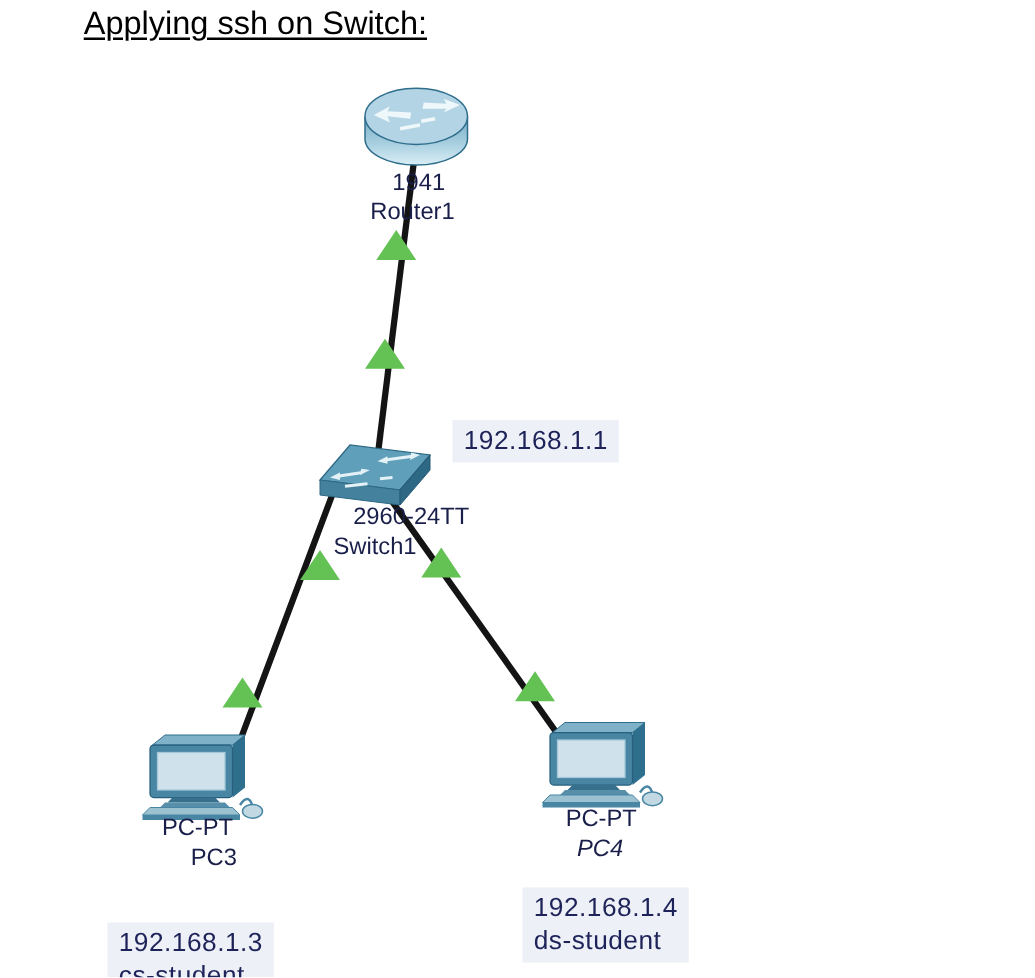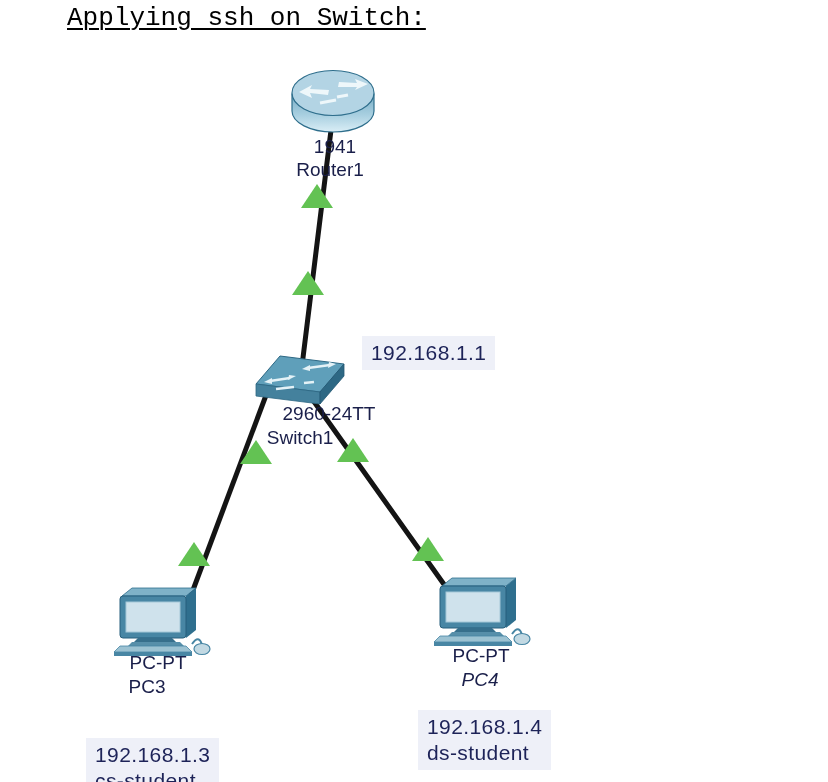--- a/index.html
+++ b/index.html
@@ -12,21 +12,21 @@
     width: 828px;
     height: 782px;
     background: #ffffff;
     overflow: hidden;
     font-family: "Liberation Sans", sans-serif;
   }
   .doc-title {
     position: absolute;
     left: 67px;
     top: 3px;
-    font-family: Liberation Mono, monospace;
+    font-family: Liberation Sans, sans-serif;
     font-size: 26px;
     font-weight: 400;
     color: #000000;
     text-decoration: underline;
     text-underline-offset: 3px;
     text-decoration-thickness: 2px;
     white-space: nowrap;
   }
   .diagram-svg {
     position: absolute;
@@ -132,21 +132,21 @@
     </g>
   </svg>
 
   <div class="dev-label" style="left:335px; top:136px;">1941</div>
   <div class="dev-label" style="left:330px; top:159px;">Router1</div>
 
   <div class="dev-label" style="left:301px; top:403px;margin-left:28px;">2960-24TT</div>
   <div class="dev-label" style="left:300px; top:427px;">Switch1</div>
 
   <div class="dev-label" style="left:158px; top:652px;">PC-PT</div>
-  <div class="dev-label" style="left:147px; top:676px;">PC3</div>
+  <div class="dev-label" style="left:171px; top:676px;">PC3</div>
 
   <div class="dev-label" style="left:481px; top:645px;">PC-PT</div>
   <div class="dev-label" style="left:480px; top:669px;font-style:italic;">PC4</div>
 
   <div class="note" style="left:362px; top:336px;">192.168.1.1</div>
 
   <div class="note" style="left:86px; top:714px;margin-top:24px;">
     <div>192.168.1.3</div>
     <div>cs-student</div>
   </div>

